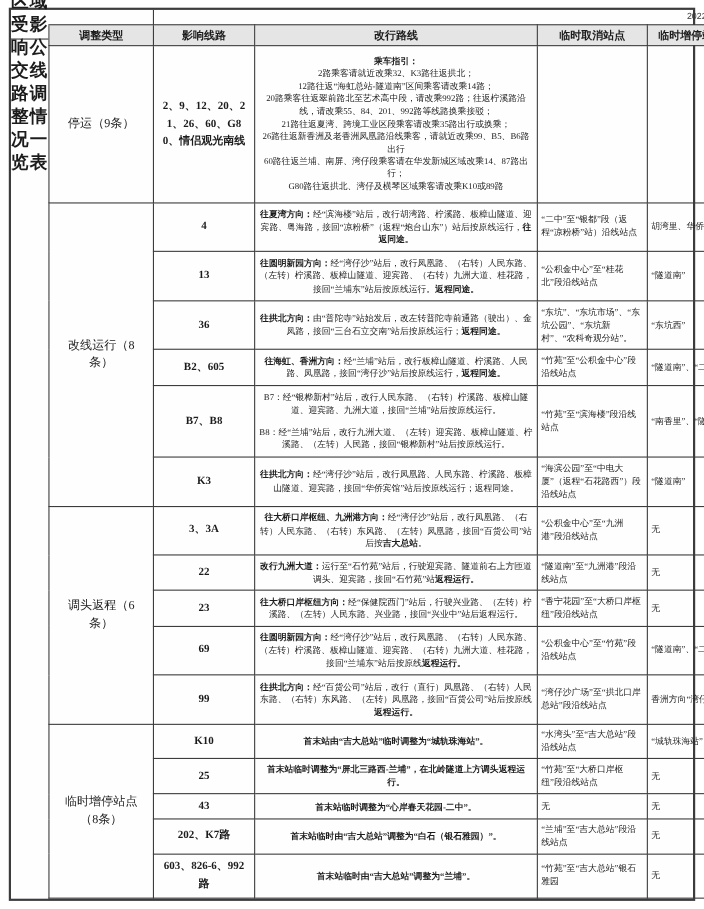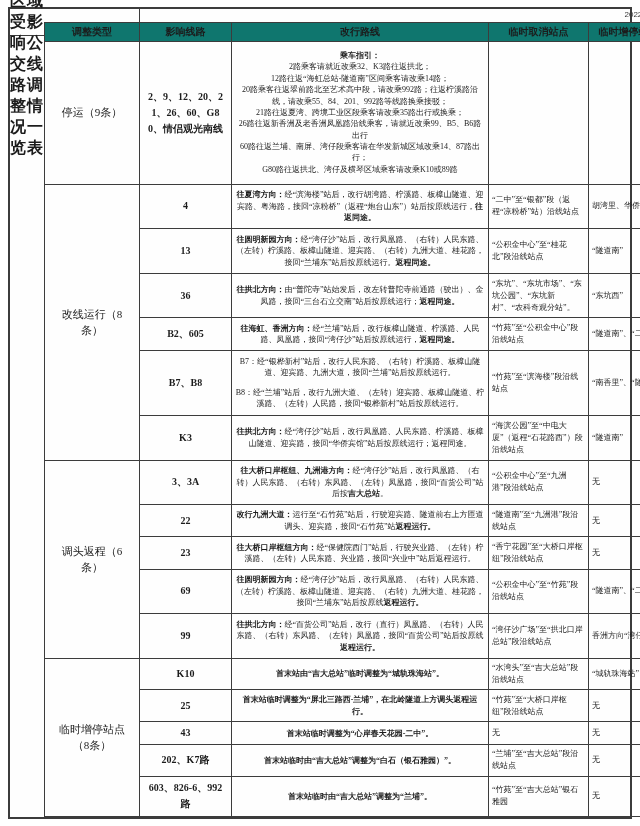--- a/index.html
+++ b/index.html
@@ -11,21 +11,21 @@
              font-weight:bold;font-size:16px;letter-spacing:1px;font-family:"Liberation Sans",sans-serif;}
   table{border-collapse:collapse;table-layout:fixed;width:100%;flex:1;}
   col.c1{width:95px}col.c2{width:92px}col.c3{width:257px}col.c4{width:100px}col.c5{width:80px}
   td,th{border:1px solid #3c3c3c;box-sizing:border-box;vertical-align:middle;overflow:hidden;}
   tr.date-row{height:13px;}
   tr.date-row td{border:none;border-bottom:1px solid #3c3c3c;}
   tr.date-row td.dleft{border-right:1px solid #3c3c3c;}
   td.date-cell{text-align:right;font-size:8px;padding:0 4px 1px 0;color:#3a3a3a;
                font-family:"Liberation Sans",sans-serif;}
   tr.head-row{height:18px;}
-  th{font-size:10px;font-weight:bold;text-align:center;padding:2px 0;background:#0f766e;}
+  th{font-size:10px;font-weight:bold;text-align:center;padding:2px 0;background:#e5e5e5;}
   td.cat{font-size:11px;font-weight:normal;text-align:center;padding:2px 6px;line-height:1.5;}
   td.routes{font-size:10px;font-weight:bold;text-align:center;padding:2px 5px;line-height:1.6;word-break:break-all;}
   td.detail{font-size:8px;text-align:center;padding:3px 3px;line-height:1.42;word-break:break-all;}
   td.detail .b{font-weight:bold;}
   td.detail div.blank{height:8px;}
   td.side{font-size:8px;text-align:left;padding:2px 3px;line-height:1.5;word-break:break-all;}
 </style>
 </head>
 <body>
 

